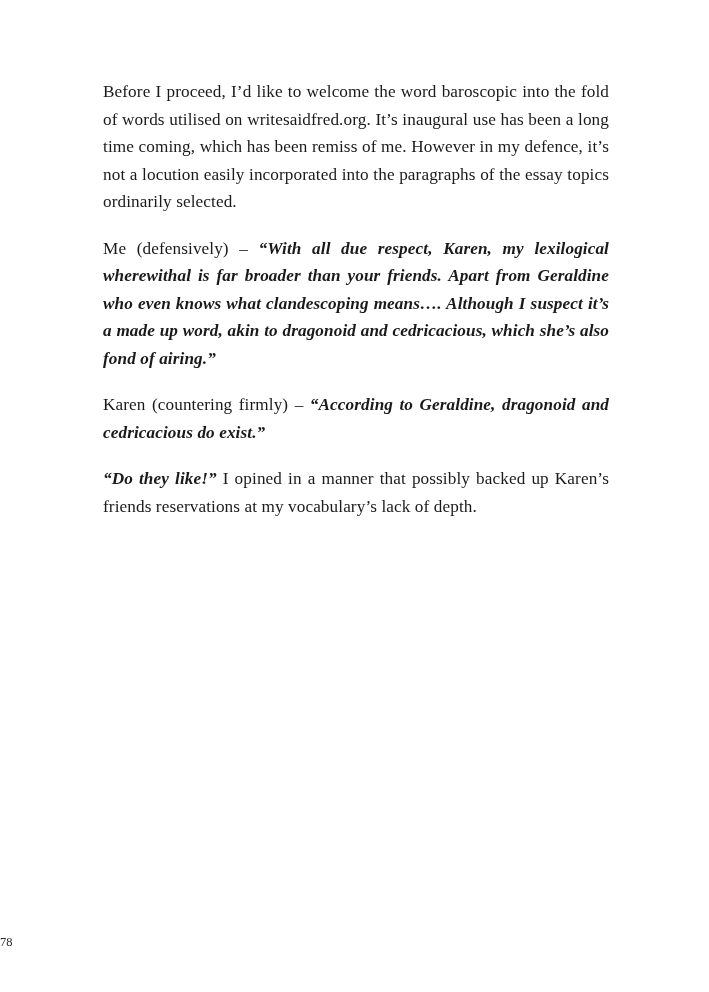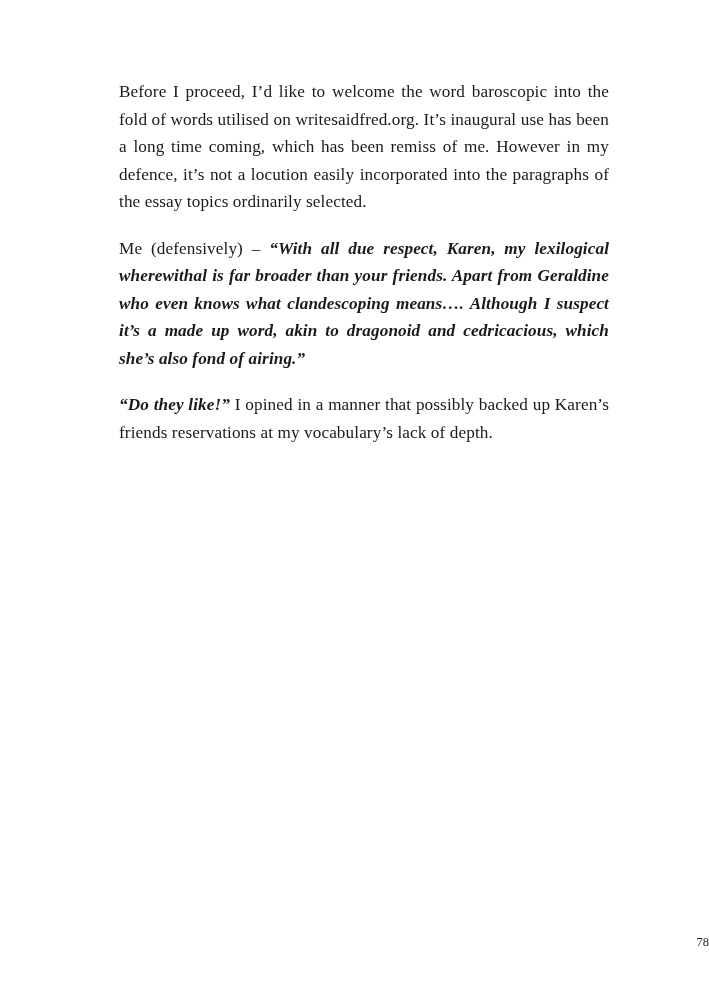--- a/index.html
+++ b/index.html
@@ -21,36 +21,36 @@
     left: 0;
     width: 709px;
     height: 992px;
     box-sizing: border-box;
     padding: 78px 100px 0 103px;
   }
   .body-text {
     font-size: 17.2px;
     line-height: 27.5px;
     text-align: justify;
-    margin: 0 0 19px 16px;
+    margin: 0 0 19px 0;
     letter-spacing: 0.1px;
   }
   .body-text:last-of-type {
     margin-bottom: 0;
   }
   .quote {
     font-style: italic;
     font-weight: bold;
   }
   .page-number {
     position: absolute;
     bottom: 42px;
     left: 0;
     width: 709px;
-    text-align: right;
+    text-align: left;
     font-size: 12.5px;
     font-family: "Liberation Serif", serif;
     color: #2a2a2a;
   }
 </style>
 </head>
 <body>
 
 <div class="page">
 
@@ -58,20 +58,23 @@
     <span>Before I proceed, I’d like to welcome the word baroscopic into the fold of words utilised on writesaidfred.org. It’s inaugural use has been a long time coming, which has been remiss of me. However in my defence, it’s not a locution easily incorporated into the paragraphs of the essay topics ordinarily selected.</span>
   </p>
 
 
 
 
   <p class="body-text">
     <span>Me (defensively) – </span><span class="quote">“With all due respect, Karen, my lexilogical wherewithal is far broader than your friends. Apart from Geraldine who even knows what clandescoping means…. Although I suspect it’s a made up word, akin to dragonoid and cedricacious, which she’s also fond of airing.”</span>
   </p>
 
+  <p class="body-text">
+    <span>Karen (countering firmly) – </span><span class="quote">“According to Geraldine, dragonoid and cedricacious do exist.”</span>
+  </p>
 
   <p class="body-text">
     <span class="quote">“Do they like!”</span><span> I opined in a manner that possibly backed up Karen’s friends reservations at my vocabulary’s lack of depth.</span>
   </p>
 
 </div>
 
 <div class="page-number">78</div>
 
 </body></html>

